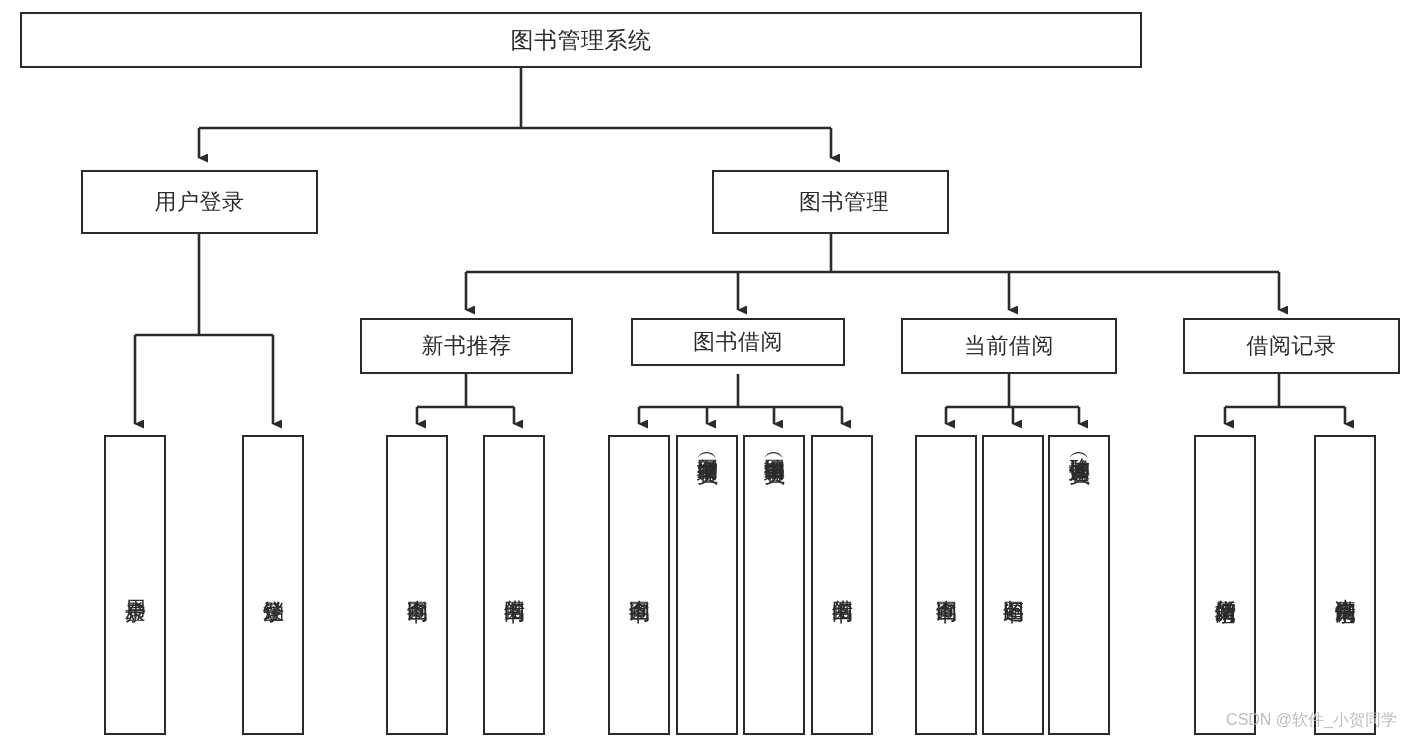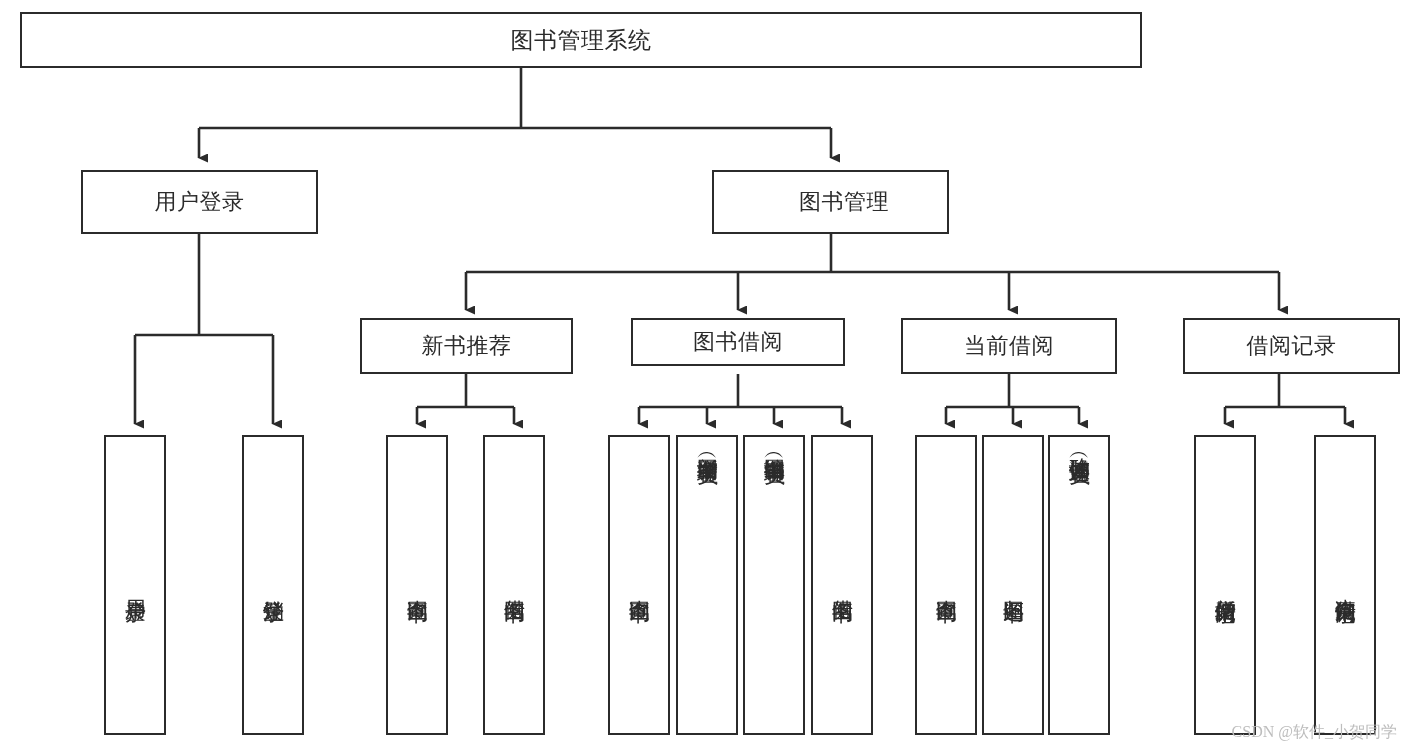--- a/index.html
+++ b/index.html
@@ -61,25 +61,25 @@
     letter-spacing: 1px;
     white-space: nowrap;
   }
   .node.vert.centered {
     align-items: center;
     padding-top: 0;
   }
   .watermark {
     position: absolute;
     right: 8px;
-    bottom: 4px;
+    bottom: 16px;
     font-size: 16px;
     color: #bdbdbd;
     white-space: nowrap;
-    font-family: Liberation Serif, serif;
+    font-family: Liberation Sans, sans-serif;
   }
 </style>
 </head>
 <body>
 
 <div id="diagram-root">
 
   <svg class="connectors" viewBox="0 0 1405 747" xmlns="http://www.w3.org/2000/svg">
     <defs>
       <marker id="arrowhead" markerWidth="9" markerHeight="10" refX="4.5" refY="9" orient="auto" markerUnits="userSpaceOnUse">

